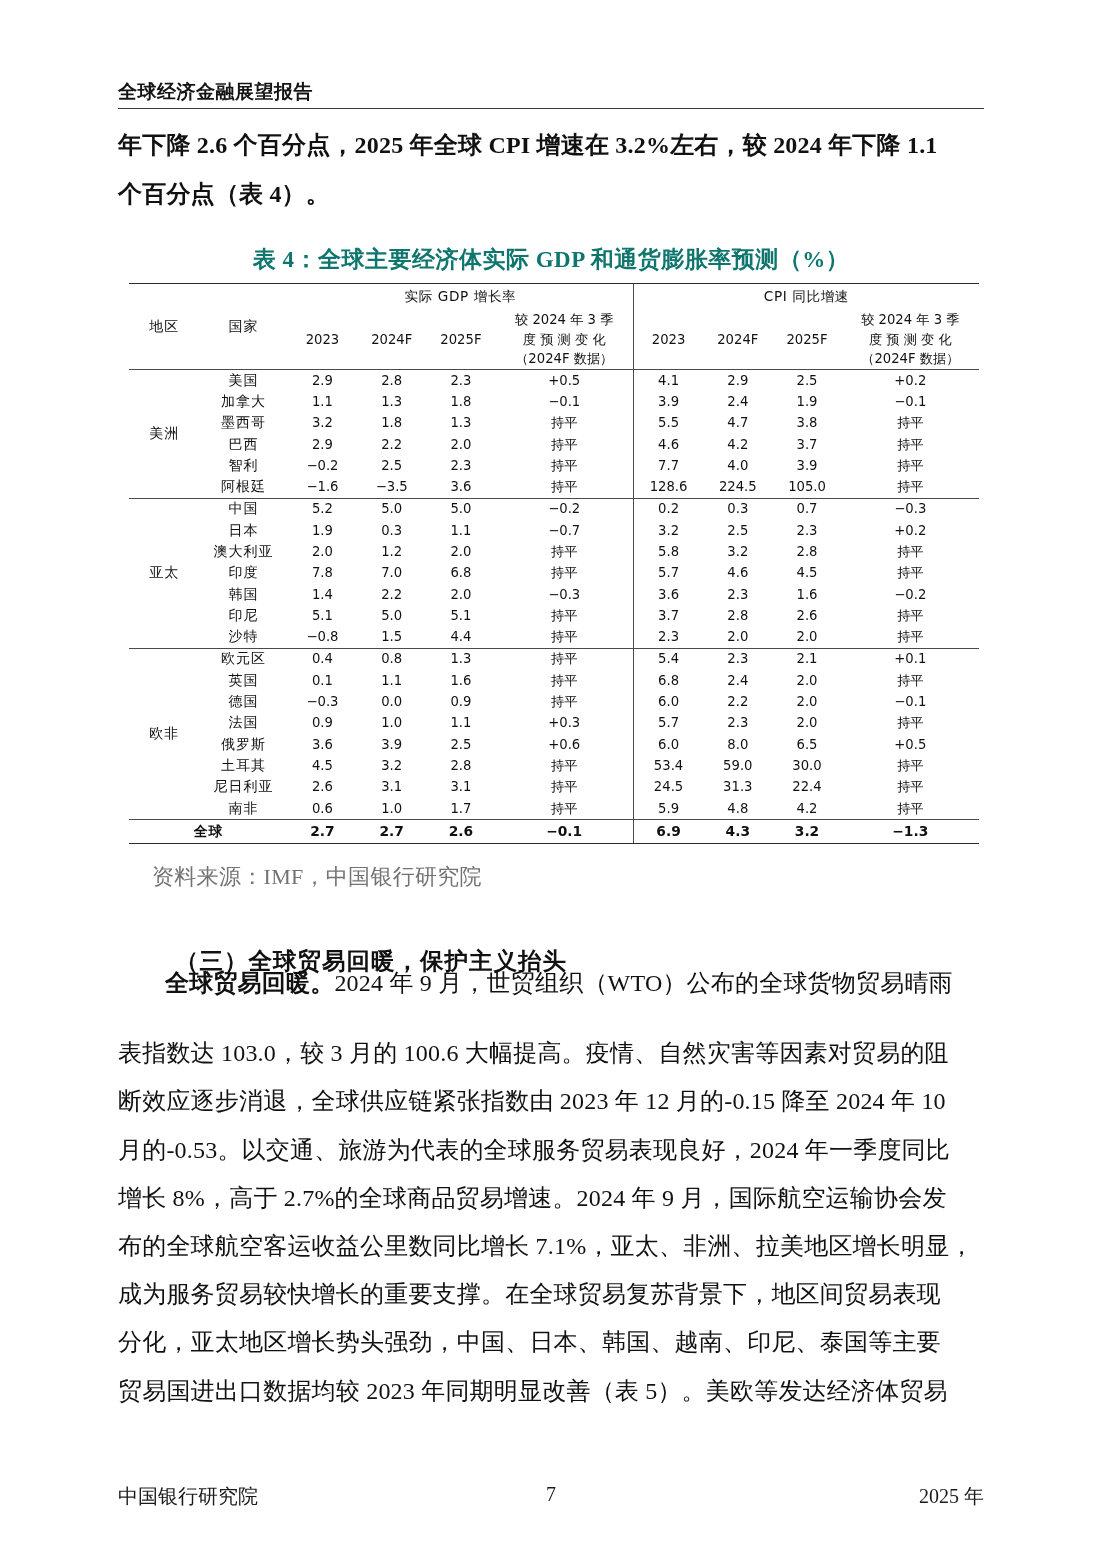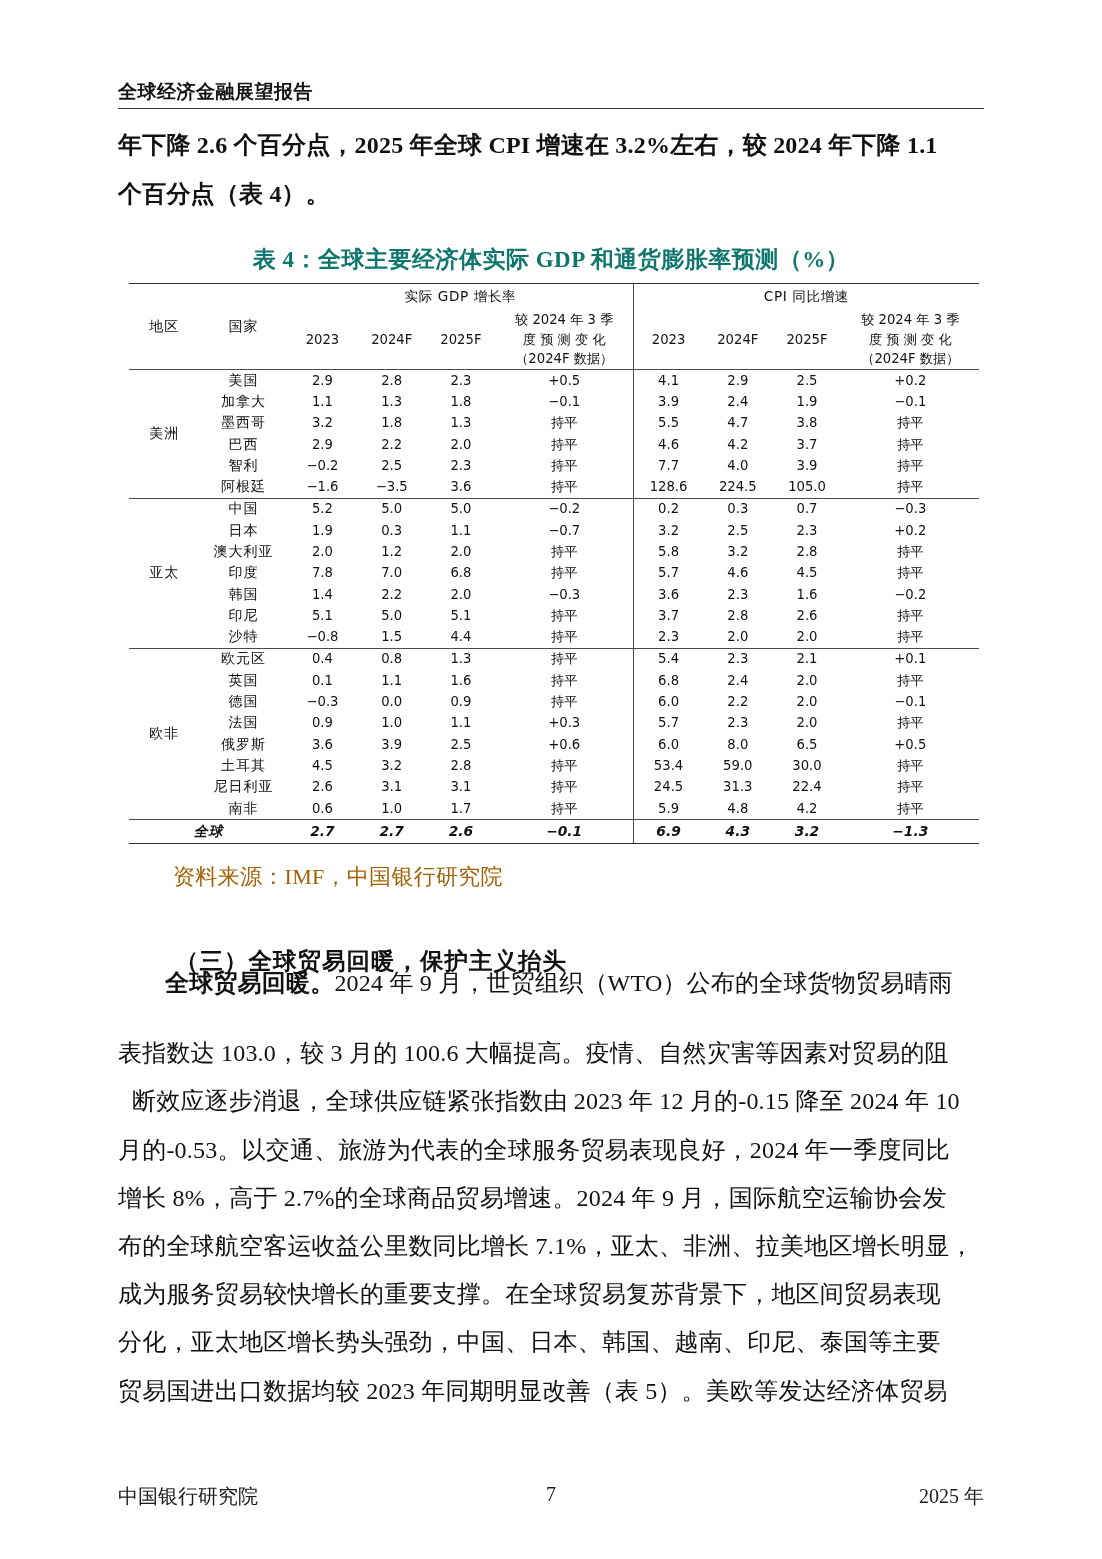--- a/index.html
+++ b/index.html
@@ -134,21 +134,21 @@
     color: #111;
   }
   .tbl td, .tbl th {
     padding: 0;
     font-weight: normal;
     vertical-align: middle;
     line-height: 19.6px;
   }
   .rule-top { border-top: 1.7px solid #2b2b2b; }
   .rule-mid { border-top: 1.1px solid #4a4a4a; }
-  .rule-bot { border-bottom: 1.7px solid #2b2b2b; font-style: italic; }
+  .rule-bot { border-bottom: 1.7px solid #2b2b2b; }
   .vdiv { border-left: 1.1px solid #4a4a4a; }
 
   .hdr-group {
     text-align: center;
     font-weight: 700;
     font-size: 13.6px;
     letter-spacing: 0.6px;
     height: 26px;
   }
   .hdr-sub {
@@ -179,24 +179,24 @@
 
   .datarow td { height: 21.3px; }
   .totalrow td {
     height: 23px;
     font-weight: 700;
     font-size: 13.8px;
   }
 
   .tbl-source {
     position: absolute;
-    left: 173px;
+    left: 152px;
     top: 862px;
     font-size: 22px;
-    color: #a16207;
+    color: #737373;
     letter-spacing: 0.3px;
     white-space: nowrap;
     font-family: "Liberation Serif", serif;
     text-align: center;
   }
 
   
   .footer {
     position: absolute;
     left: 118px;
@@ -500,21 +500,21 @@
     </tbody>
 </table>
 
 <div class="tbl-source">资料来源：IMF，中国银行研究院</div>
 
 <div class="section-heading">（三）全球贸易回暖，保护主义抬头</div>
 
 <div id="section-body">
     <div class="para-line" style="left: 165px; top: 937px; margin-top: 32px;"><span class="bold">全球贸易回暖。</span><span>2024 年 9 月，世贸组织（WTO）公布的全球货物贸易晴雨</span></div>
     <div class="para-line" style="left: 118px; top: 1039.2px;"><span>表指数达 103.0，较 3 月的 100.6 大幅提高。疫情、自然灾害等因素对贸易的阻</span></div>
-    <div class="para-line" style="left: 132px; top: 1087.4px; text-align: center;"><span>断效应逐步消退，全球供应链紧张指数由 2023 年 12 月的-0.15 降至 2024 年 10</span></div>
+    <div class="para-line" style="left: 118px; top: 1087.4px; text-align: center;"><span>断效应逐步消退，全球供应链紧张指数由 2023 年 12 月的-0.15 降至 2024 年 10</span></div>
     <div class="para-line" style="left: 118px; top: 1135.6px;"><span>月的-0.53。以交通、旅游为代表的全球服务贸易表现良好，2024 年一季度同比</span></div>
     <div class="para-line" style="left: 118px; top: 1183.8px;"><span>增长 8%，高于 2.7%的全球商品贸易增速。2024 年 9 月，国际航空运输协会发</span></div>
     <div class="para-line" style="left: 118px; top: 1232px;"><span>布的全球航空客运收益公里数同比增长 7.1%，亚太、非洲、拉美地区增长明显，</span></div>
     <div class="para-line" style="left: 118px; top: 1280.2px;"><span>成为服务贸易较快增长的重要支撑。在全球贸易复苏背景下，地区间贸易表现</span></div>
     <div class="para-line" style="left: 118px; top: 1328.4px;"><span>分化，亚太地区增长势头强劲，中国、日本、韩国、越南、印尼、泰国等主要</span></div>
     <div class="para-line" style="left: 118px; top: 1376.6px;"><span>贸易国进出口数据均较 2023 年同期明显改善（表 5）。美欧等发达经济体贸易</span></div>
   </div>
 
 <div class="footer">
   <span class="footer-left">中国银行研究院</span>

